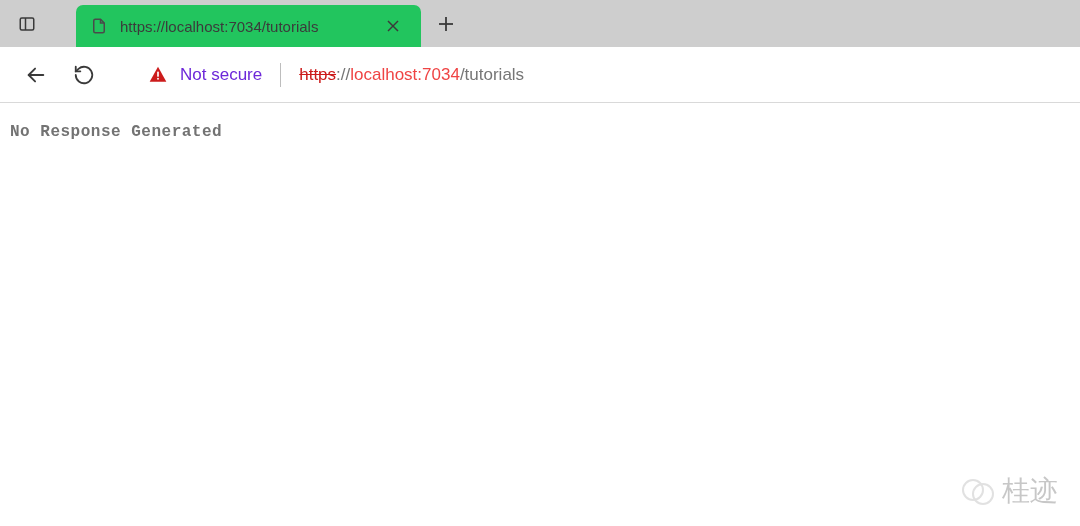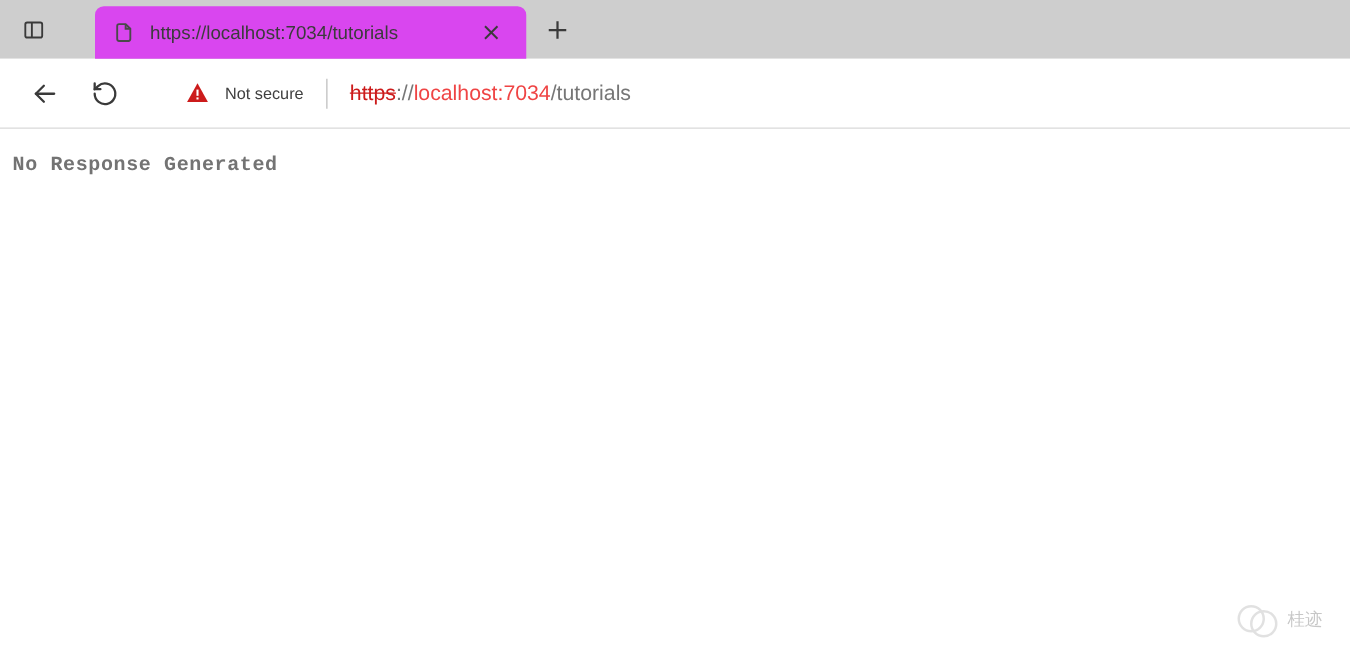--- a/index.html
+++ b/index.html
@@ -22,21 +22,21 @@
       width: 38px;
       height: 38px;
       display: flex;
       align-items: center;
       justify-content: center;
       border-radius: 4px;
       margin-right: 30px;
     }
     .tab-actions-btn svg { width: 18px; height: 18px; }
     .tab {
-      background: #d946ef;
+      background: #22c55e;
       height: 42px;
       display: flex;
       align-items: center;
       padding: 0 14px 0 14px;
       border-radius: 7px 7px 0 0;
       margin-top: 5px;
       min-width: 345px;
       gap: 12px;
     }
     .tab-favicon { width: 18px; height: 18px; display: flex; }
@@ -91,22 +91,22 @@
       background: #fff;
       border-radius: 20px;
       display: flex;
       align-items: center;
       padding: 0 14px;
       margin-left: 22px;
       gap: 12px;
     }
     .warn-icon { width: 20px; height: 20px; display: flex; }
     .security-text {
-      font-size: 13px;
-      color: #404040;
+      font-size: 17px;
+      color: #6d28d9;
     }
     .sep {
       width: 1px;
       height: 24px;
       background: #bdbdbd;
       margin: 0 6px;
     }
     .url-display {
       font-size: 17px;
       color: #3b3b3b;
@@ -144,21 +144,21 @@
     }
     .wm-bubble {
       position: absolute;
       border-radius: 50%;
       border: 2.5px solid #c9c9c9;
       background: transparent;
     }
     .wm-bubble.a { width: 22px; height: 22px; left: 0; top: 2px; }
     .wm-bubble.b { width: 22px; height: 22px; left: 10px; top: 6px; }
     .watermark-text {
-      font-size: 14px;
+      font-size: 28px;
       color: #9a9a9a;
     }
   </style>
 </head>
 <body>
 
 <div class="tab-strip">
   <div class="tab-actions-btn">
     <svg viewBox="0 0 24 24" fill="none" stroke="#3a3a3a" stroke-width="2">
       <rect x="3" y="4" width="18" height="16" rx="2"></rect>

